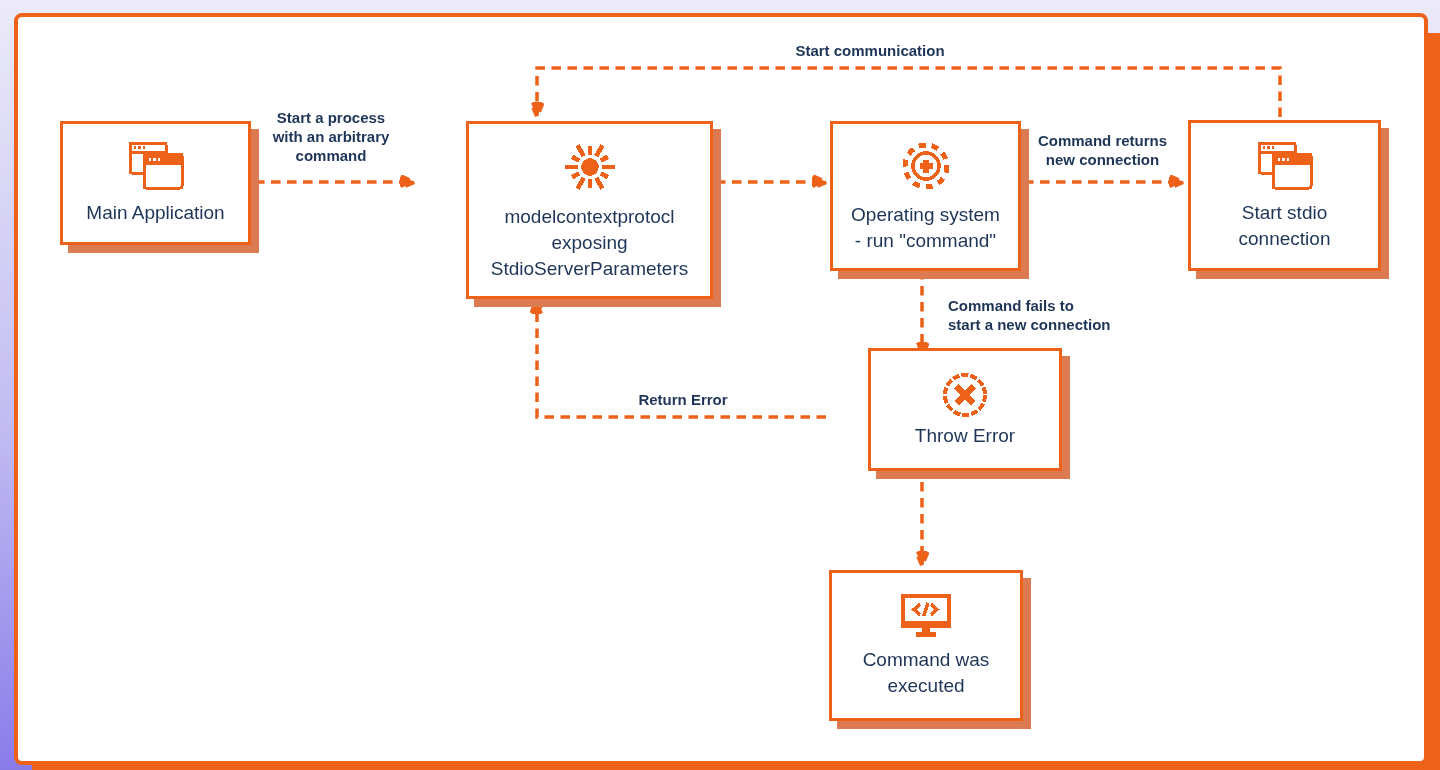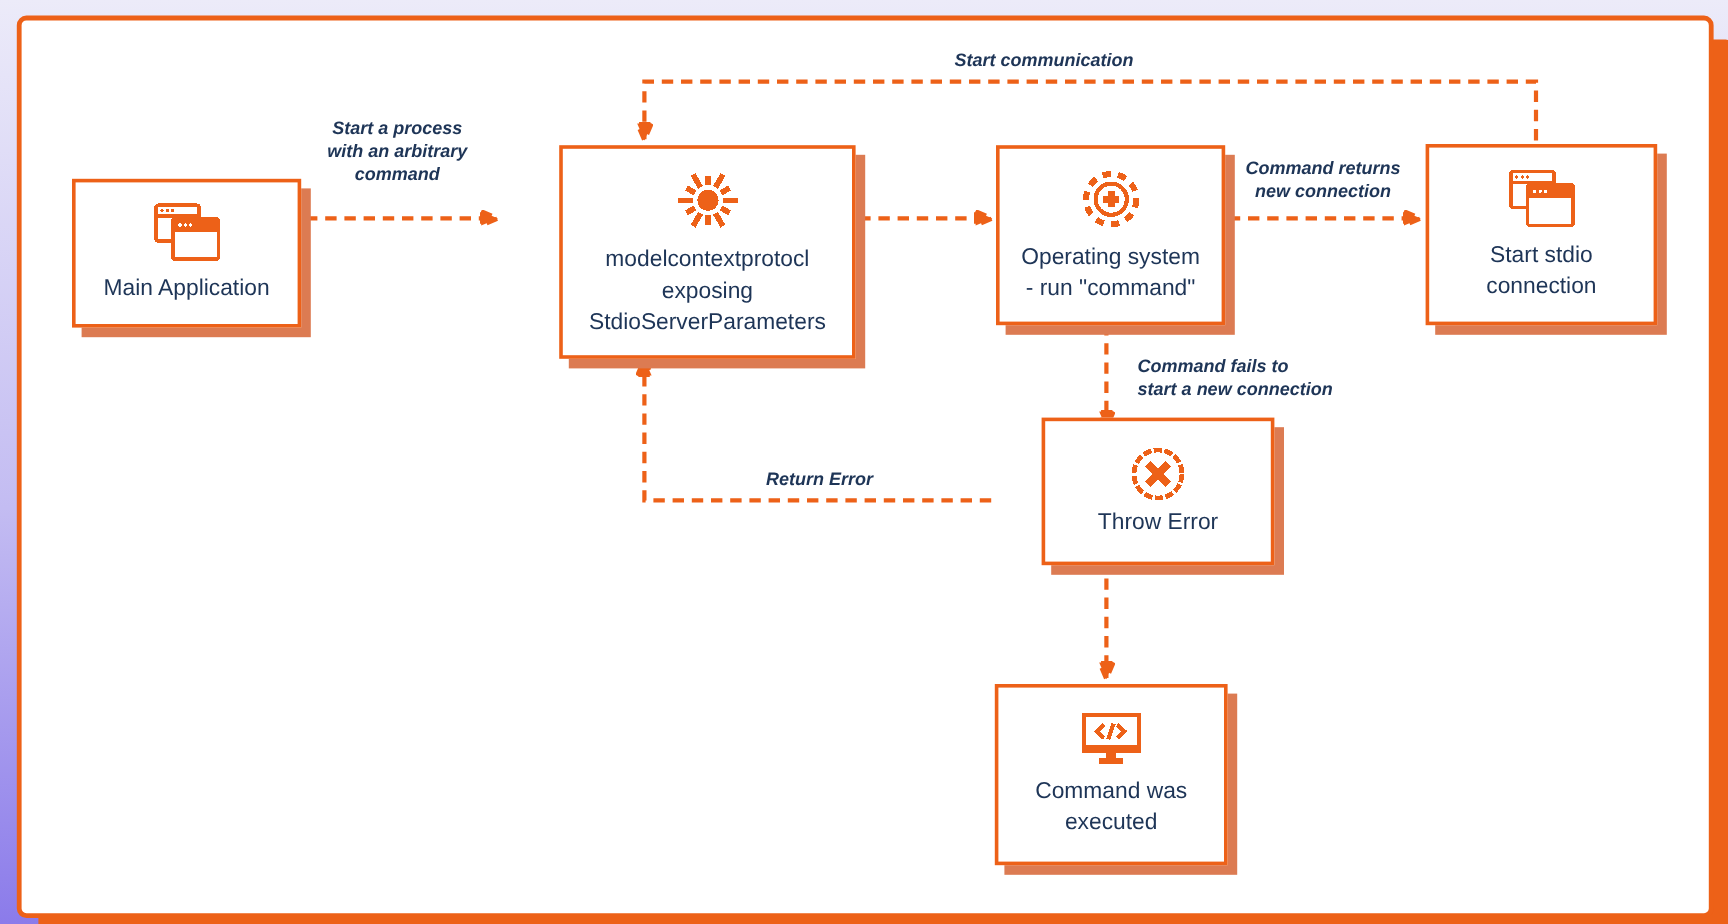--- a/index.html
+++ b/index.html
@@ -45,21 +45,20 @@
     color: var(--text);
     font-size: 19px;
     line-height: 26px;
   }
   .node .icon { display: block; margin-bottom: 8px; }
   .edge-label {
     position: absolute;
     color: var(--text);
     font-size: 15px;
     line-height: 19px;
-    font-style: italic;
     font-weight: 600;
     text-align: center;
   }
   .edge-label.left-align { text-align: left; }
   svg.connectors path {
     fill: none;
     stroke: var(--accent);
     stroke-width: 3.5;
     stroke-dasharray: 9.5 6.5;
   }
@@ -81,21 +80,21 @@
   <path d="M 668 182 H 826" marker-end="url(#ah)"></path>
   <path d="M 1024 182 H 1183" marker-end="url(#ah)"></path>
   <path d="M 1280 117 V 68 H 537 V 116" marker-end="url(#ah)"></path>
   <path d="M 922 270 V 356" marker-end="url(#ah)"></path>
   <path d="M 826 417 H 537 V 300" marker-end="url(#ah)"></path>
   <path d="M 922 482 V 565" marker-end="url(#ah)"></path>
 </svg>
 
 <div class="layer">
 
-  <div class="node" style="left:60px; top:121px; width:185px; height:118px;margin-top:28px;">
+  <div class="node" style="left:60px; top:121px; width:185px; height:118px;">
     <svg class="icon" width="58" height="52" viewBox="0 0 58 52" shape-rendering="crispEdges">
       <rect class="ico" x="3" y="3" width="36" height="30" rx="2" stroke-width="3"></rect>
       <line class="ico" x1="3" y1="12" x2="39" y2="12" stroke-width="3"></line>
       <circle class="ico-fill" cx="8" cy="7.5" r="1.4"></circle>
       <circle class="ico-fill" cx="12.5" cy="7.5" r="1.4"></circle>
       <circle class="ico-fill" cx="17" cy="7.5" r="1.4"></circle>
       <rect x="17" y="14" width="38" height="34" rx="2" fill="#ffffff" stroke="var(--accent)" stroke-width="3"></rect>
       <rect class="ico-fill" x="17" y="14" width="38" height="10" rx="2"></rect>
       <rect class="ico-fill" x="17" y="20" width="38" height="5"></rect>
       <circle cx="23" cy="19.5" r="1.4" fill="#ffffff"></circle>
@@ -171,21 +170,21 @@
       <polyline class="ico" points="20,11 14,16.5 20,22" stroke-width="3.5"></polyline>
       <polyline class="ico" points="31,11 37,16.5 31,22" stroke-width="3.5"></polyline>
       <line class="ico" x1="23.5" y1="23" x2="28" y2="10" stroke-width="3.5"></line>
       <rect class="ico-fill" x="22" y="33" width="8" height="6"></rect>
       <rect class="ico-fill" x="16" y="39" width="20" height="5"></rect>
     </svg>
     <div>Command was</div>
     <div>executed</div>
   </div>
 
-  <div class="edge-label" style="left:252px; top:98px; width:158px;">
+  <div class="edge-label" style="left:252px; top:108px; width:158px;">
     <div>Start a process</div>
     <div>with an arbitrary</div>
     <div>command</div>
   </div>
 
   <div class="edge-label" style="left:760px; top:41px; width:220px;">
     <div>Start communication</div>
   </div>
 
   <div class="edge-label left-align" style="left:948px; top:296px; width:220px;">

